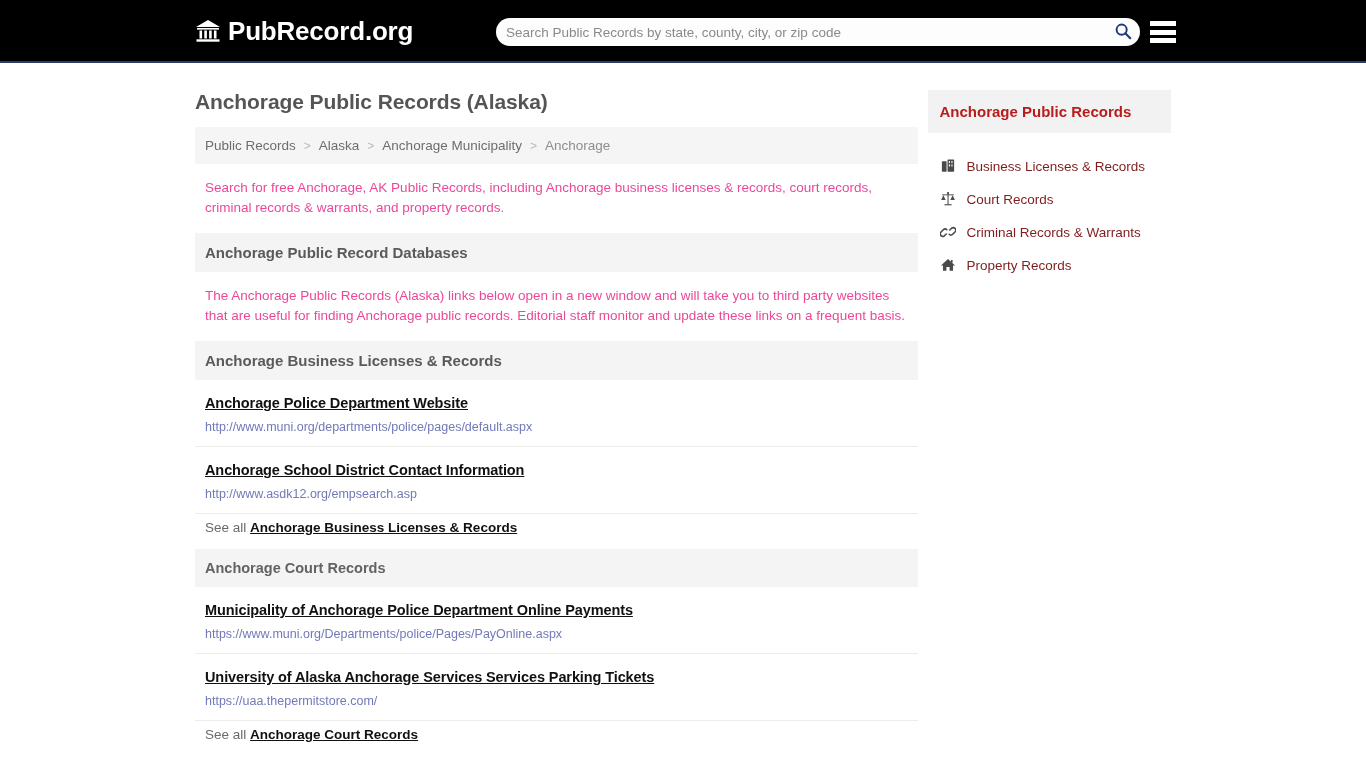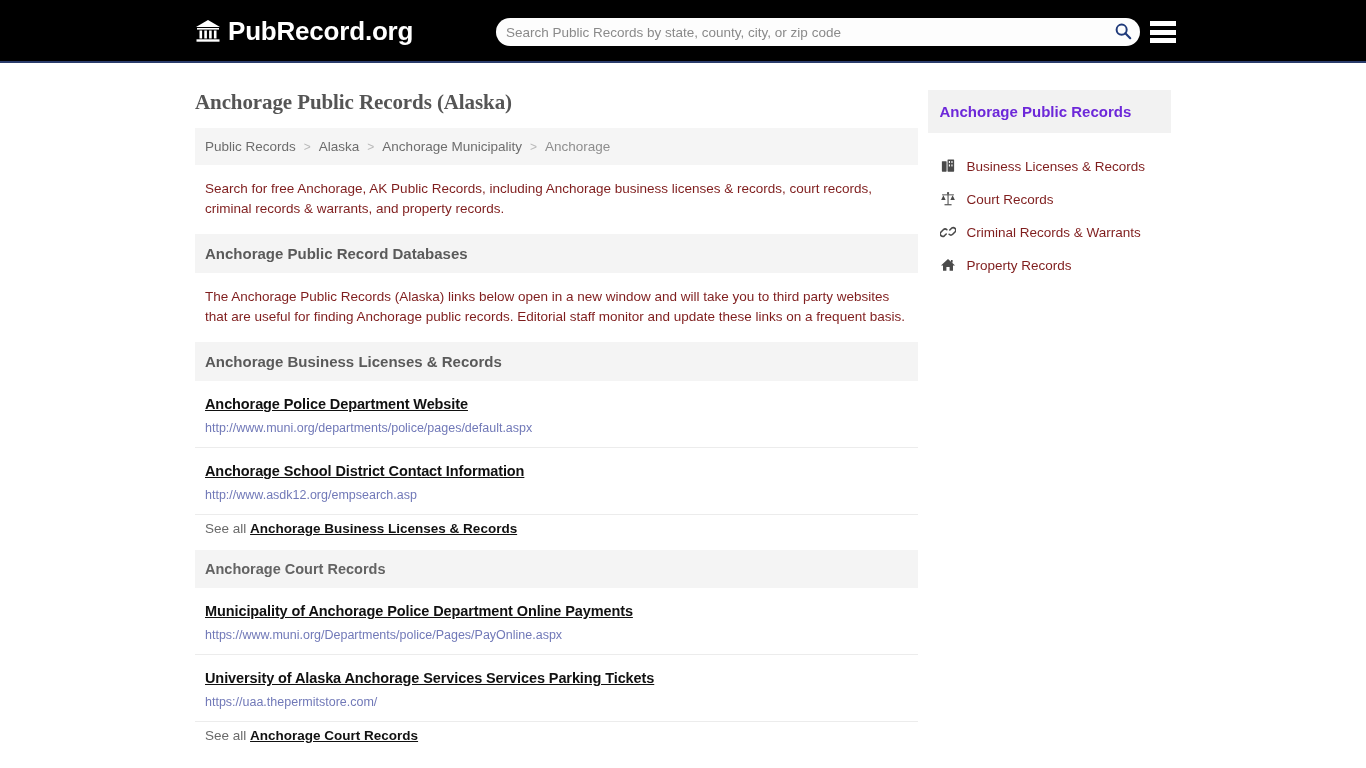--- a/index.html
+++ b/index.html
@@ -87,21 +87,20 @@
   }
   .content-col { width: 730px; }
   .side-col { width: 246px; margin-left: 10px; }
 
   .page-title {
     font-size: 21px;
     font-weight: bold;
     color: #555555;
     margin: 27px 0 13px 0;
     letter-spacing: -0.1px;
-    font-family: Liberation Serif, serif;
   }
 
   
   .breadcrumb {
     background: #f5f5f5;
     padding: 11px 10px;
     font-size: 13.5px;
     color: #6d6d6d;
     display: flex;
     align-items: center;
@@ -115,21 +114,21 @@
     color: #b9b9b9;
     margin: 0 8px;
     font-size: 12px;
   }
   .crumb-last { color: #8e8e8e; }
 
   
   .para {
     font-size: 13.5px;
     line-height: 19.5px;
-    color: #7f1d1d;
+    color: #ec4899;
     margin: 14px 10px 16px 10px;
   }
 
   
   .section-head {
     background: #f4f4f4;
     padding: 11px 10px;
     font-size: 15px;
     font-weight: bold;
     color: #5a5a5a;
@@ -169,21 +168,21 @@
     font-weight: bold;
     text-decoration: underline;
   }
 
   
   .side-head {
     background: #f2f2f2;
     padding: 13px 12px;
     font-size: 15px;
     font-weight: bold;
-    color: #6d28d9;
+    color: #b91c1c;
     margin-top: 27px;
   }
   .side-list { margin-top: 16px; }
   .side-item {
     display: flex;
     align-items: flex-end;
     gap: 10px;
     padding: 8px 12px;
     text-decoration: none;
     color: #7f1d1d;

